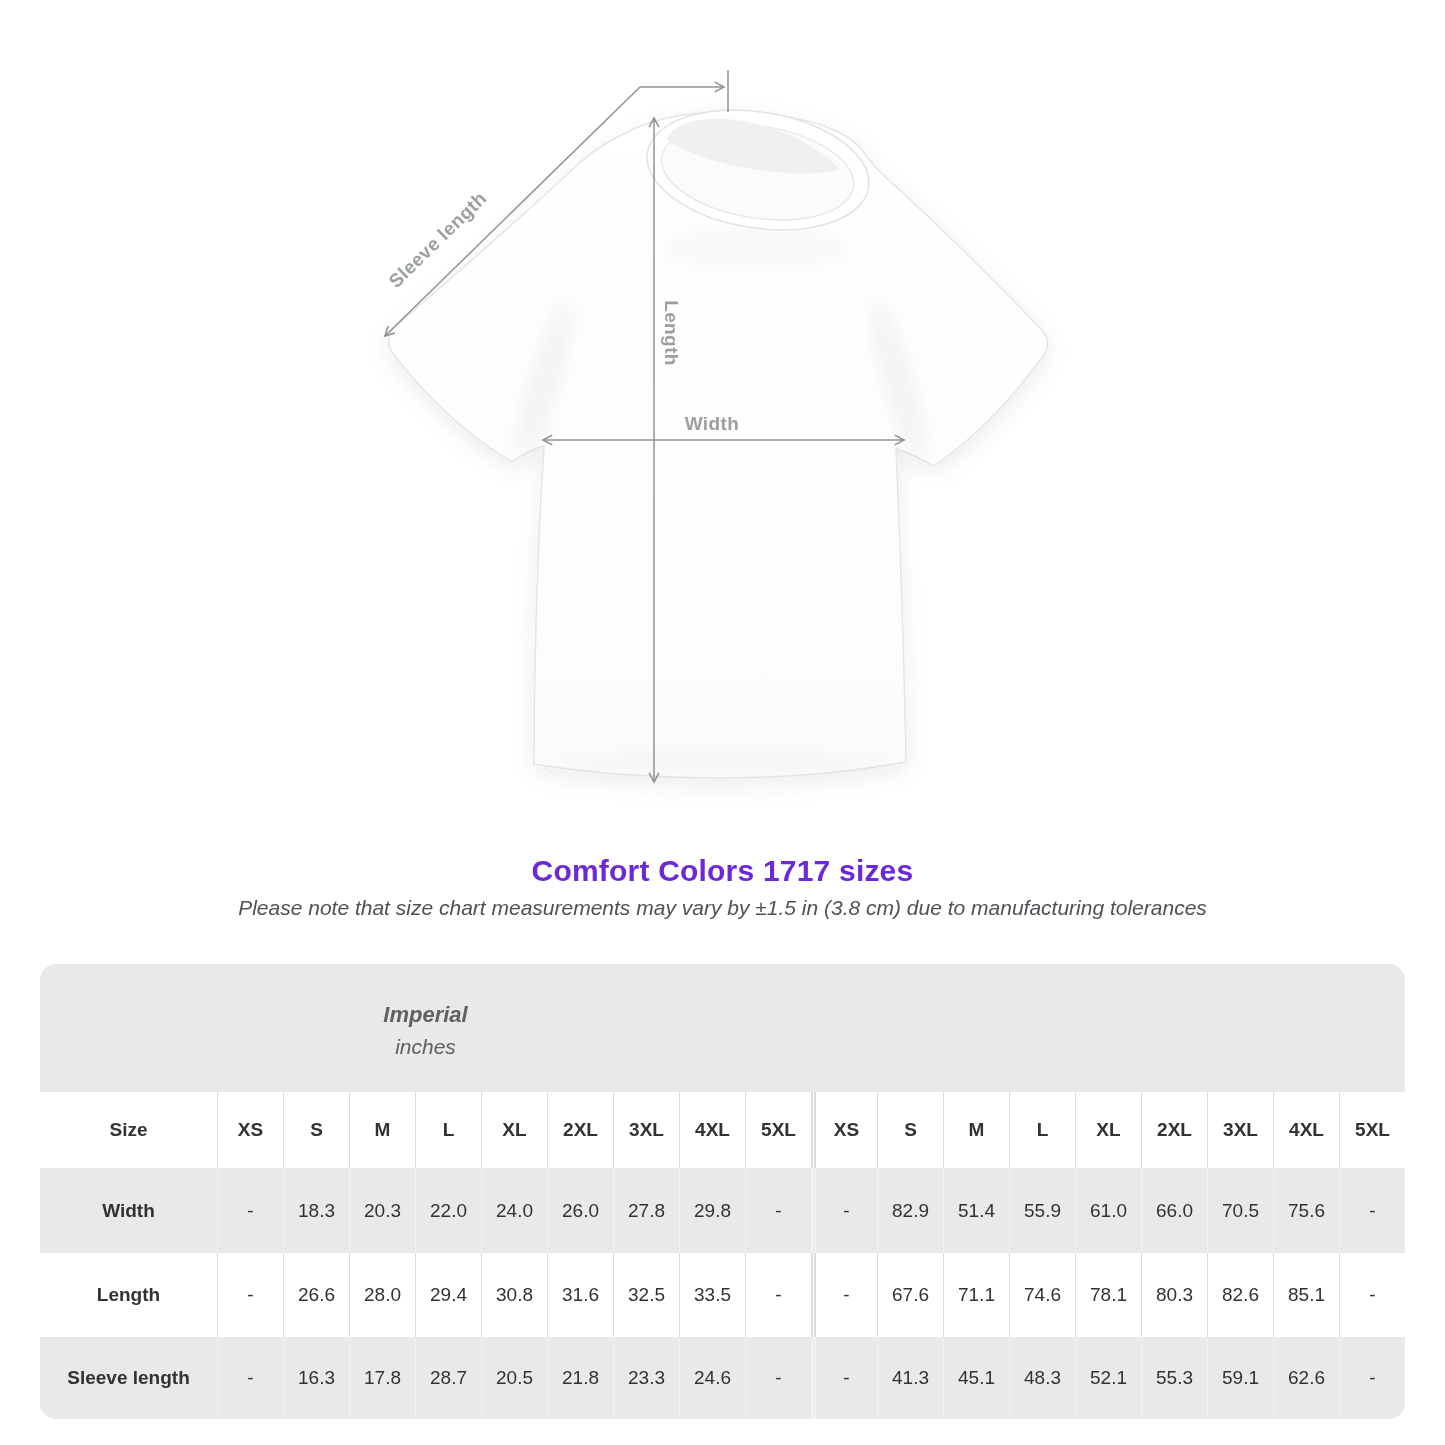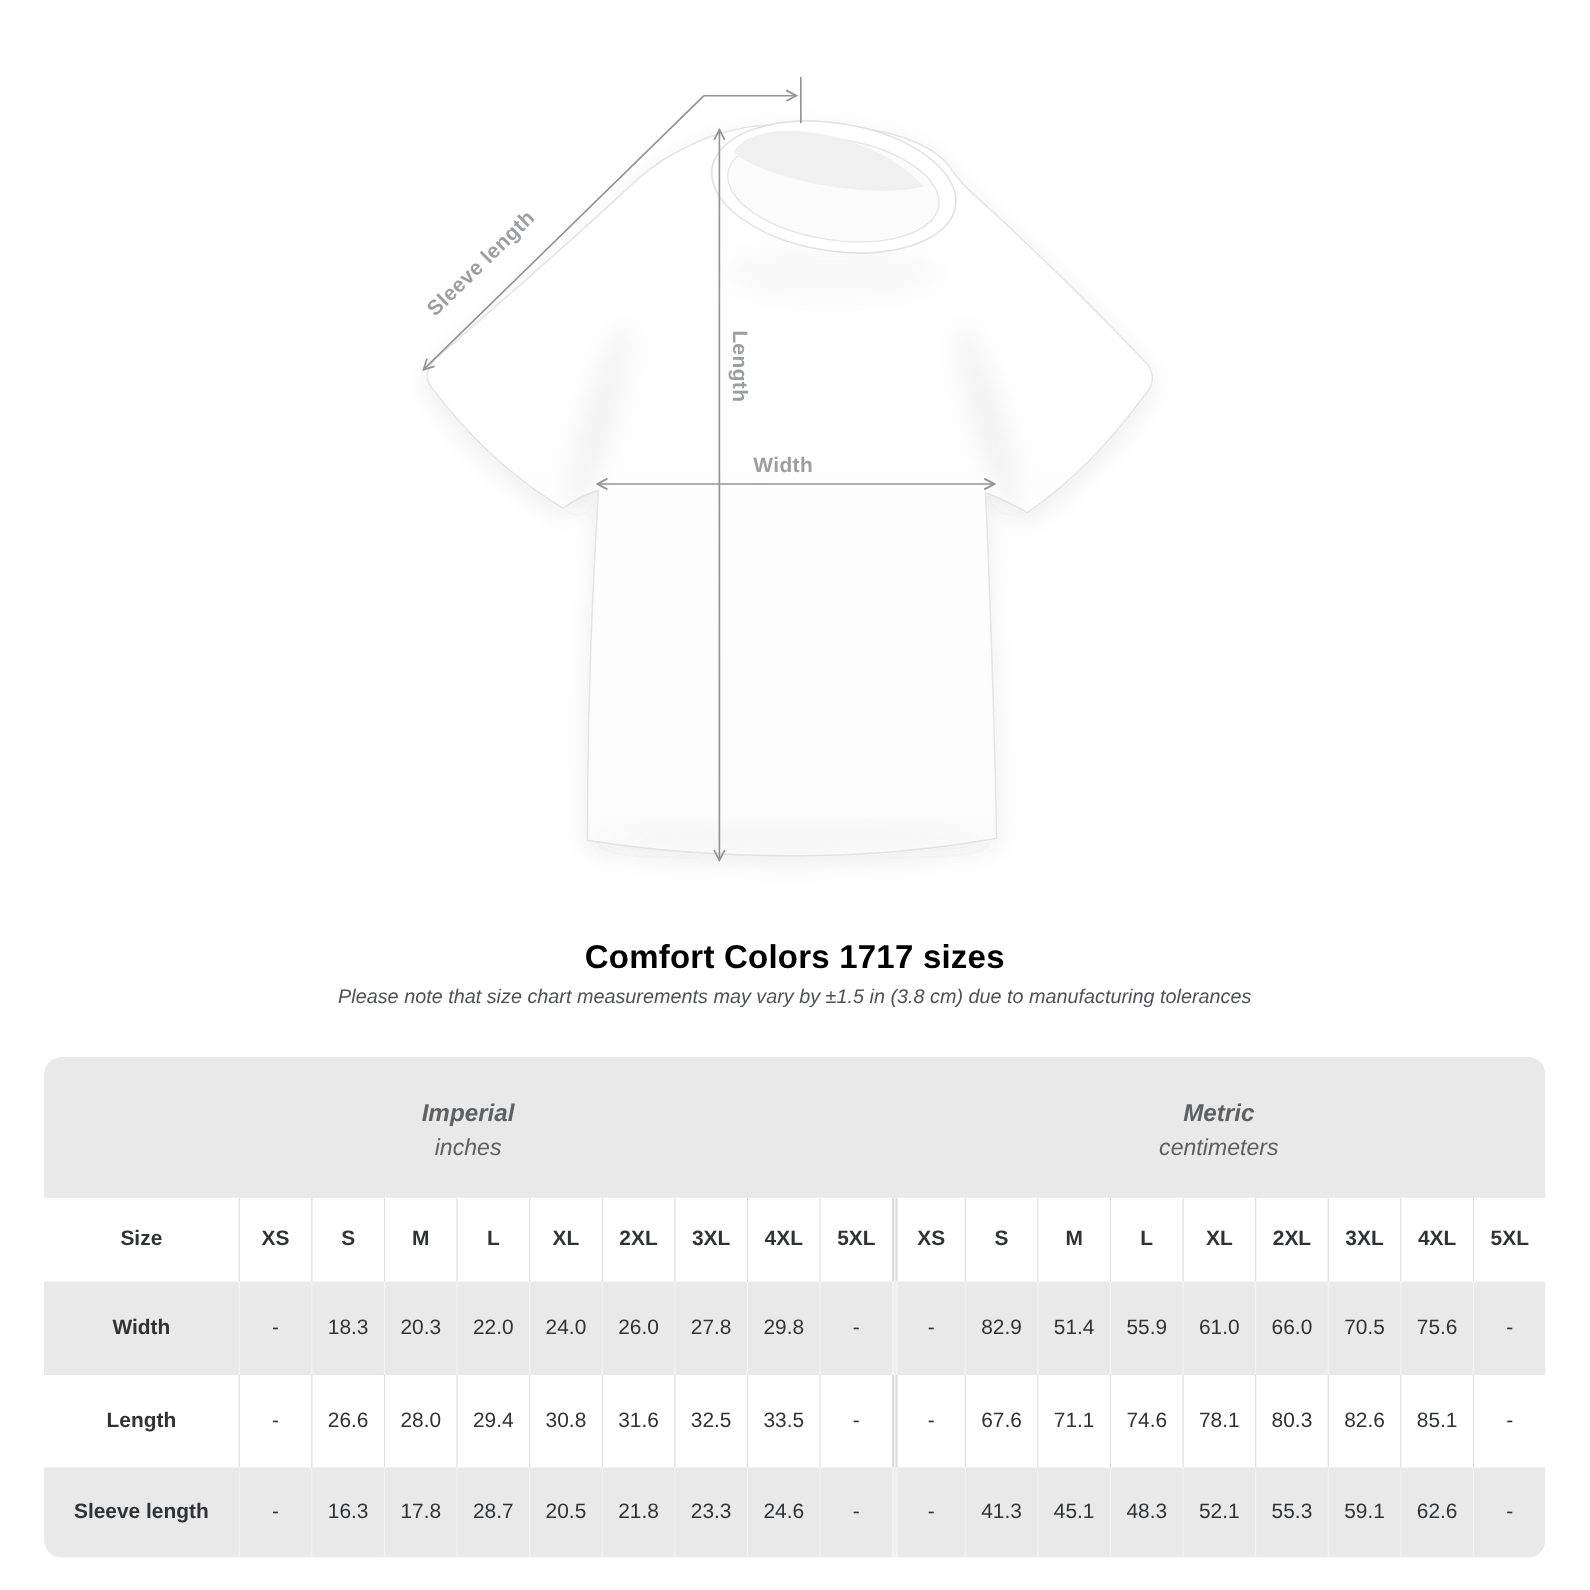--- a/index.html
+++ b/index.html
@@ -18,25 +18,25 @@
     position:absolute; color:#9a9fa2; font-weight:bold; font-size:19px;
     letter-spacing:.4px; white-space:nowrap; user-select:none;
   }
   .lbl-sleeve { left:438px; top:240px; transform:translate(-50%,-50%) rotate(-44.3deg); }
   .lbl-length { left:671px; top:333px; transform:translate(-50%,-50%) rotate(90deg); }
   .lbl-width  { left:712px; top:424px; transform:translate(-50%,-50%); }
 
   
   .page-title {
     margin-top:14px; text-align:center;
-    font-size:30px; font-weight:bold; color:#000000; letter-spacing:.2px;
+    font-size:30px; font-weight:bold; color:#6d28d9; letter-spacing:.2px;
   }
   .page-subtitle {
     margin-top:8px; text-align:center; font-style:italic;
-    font-size:18px; color:#4e5256;
+    font-size:21px; color:#4e5256;
   }
 
   
   .size-table {
     margin:44px 40px 0 40px; width:1365px;
     border-radius:16px; overflow:hidden;
   }
   .band {
     display:grid; grid-template-columns:771px 594px;
     background:#e9e9e9; height:128px;
@@ -143,24 +143,20 @@
 <div class="page-title">Comfort Colors 1717 sizes</div>
 <div class="page-subtitle">Please note that size chart measurements may vary by ±1.5 in (3.8 cm) due to manufacturing tolerances</div>
 
 <div class="size-table">
 
   <div class="band">
     <div class="band-half">
       <div class="band-name">Imperial</div>
       <div class="band-unit">inches</div>
     </div>
-    <div class="band-half">
-      <div class="band-name">Metric</div>
-      <div class="band-unit">centimeters</div>
-    </div>
   </div>
 
   <div class="trow row-white">
     <div class="label-cell">Size</div>
     <div class="head-cell">XS</div>
     <div class="head-cell">S</div>
     <div class="head-cell">M</div>
     <div class="head-cell">L</div>
     <div class="head-cell">XL</div>
     <div class="head-cell">2XL</div>

